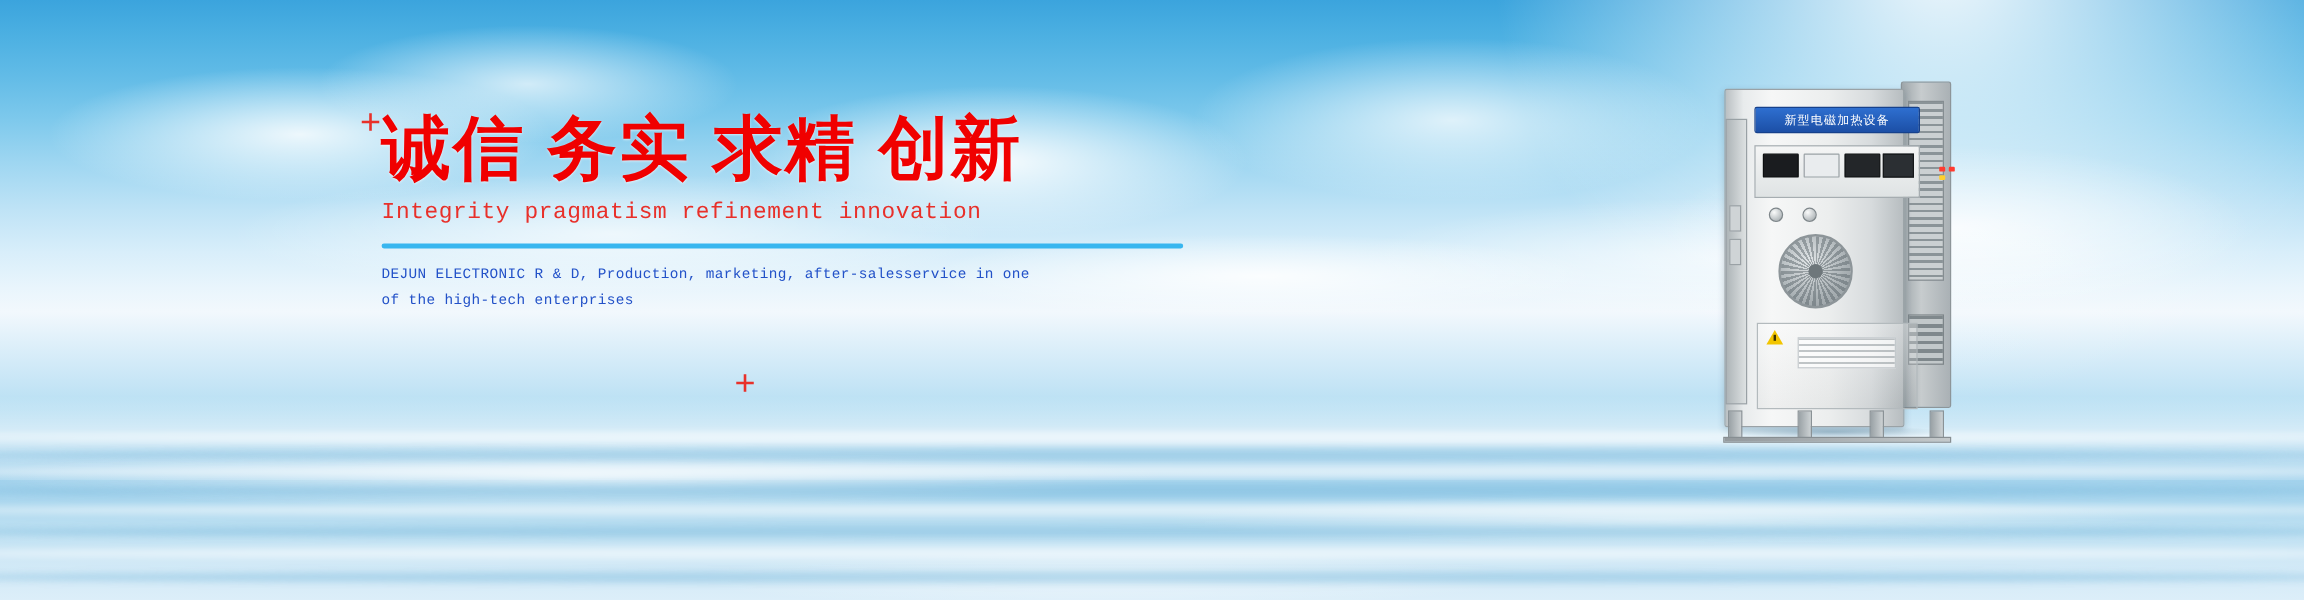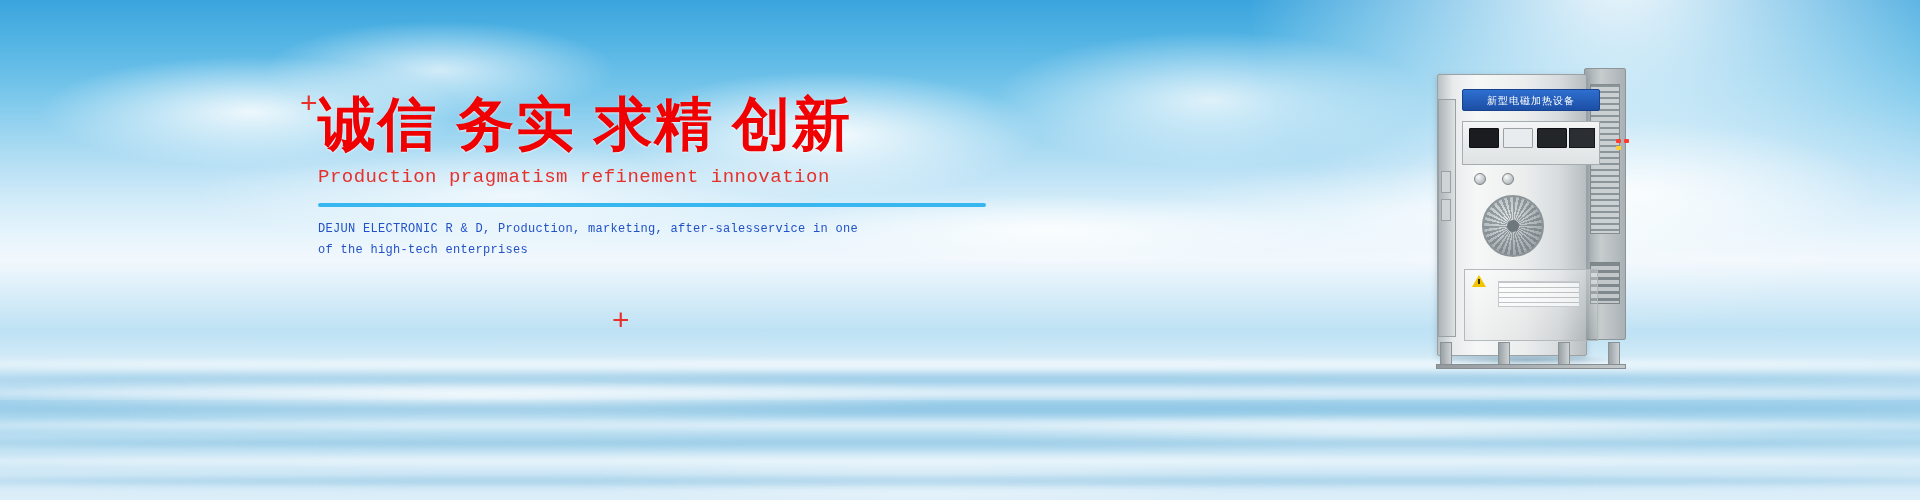--- a/index.html
+++ b/index.html
@@ -182,21 +182,21 @@
     <div class="wave wd" style="top:86px;"></div>
     <div class="wave" style="top:104px;"></div>
     <div class="wave wd" style="top:124px;"></div>
   </div>
 
   <div class="plus plus-a">+</div>
   <div class="plus plus-b">+</div>
 
   <div class="copy">
     <div class="headline">诚信 务实 求精 创新</div>
-    <div class="sub-en">Production  pragmatism  refinement  innovation</div>
+    <div class="sub-en">Integrity  pragmatism  refinement  innovation</div>
     <div class="rule"></div>
     <div class="en-body">
       <span>DEJUN ELECTRONIC R &amp; D, Production, marketing, after-salesservice in one</span>
       <span>of the high-tech enterprises</span>
     </div>
   </div>
 
   <div class="shadow"></div>
   <div class="machine">
     <div class="side"></div>

